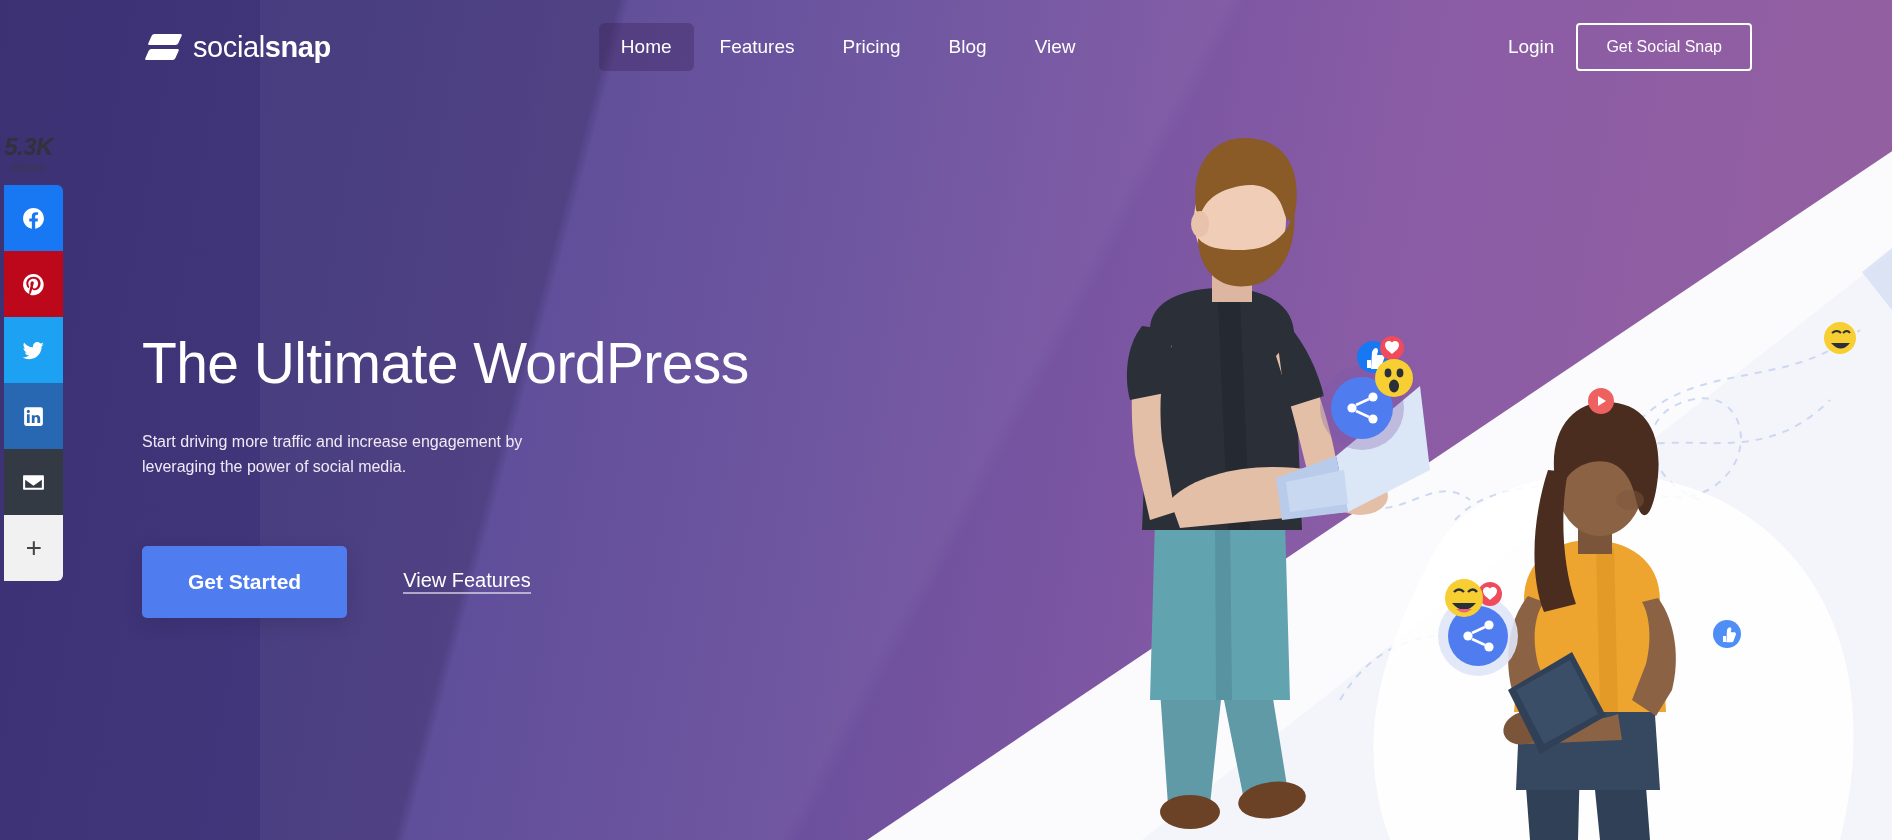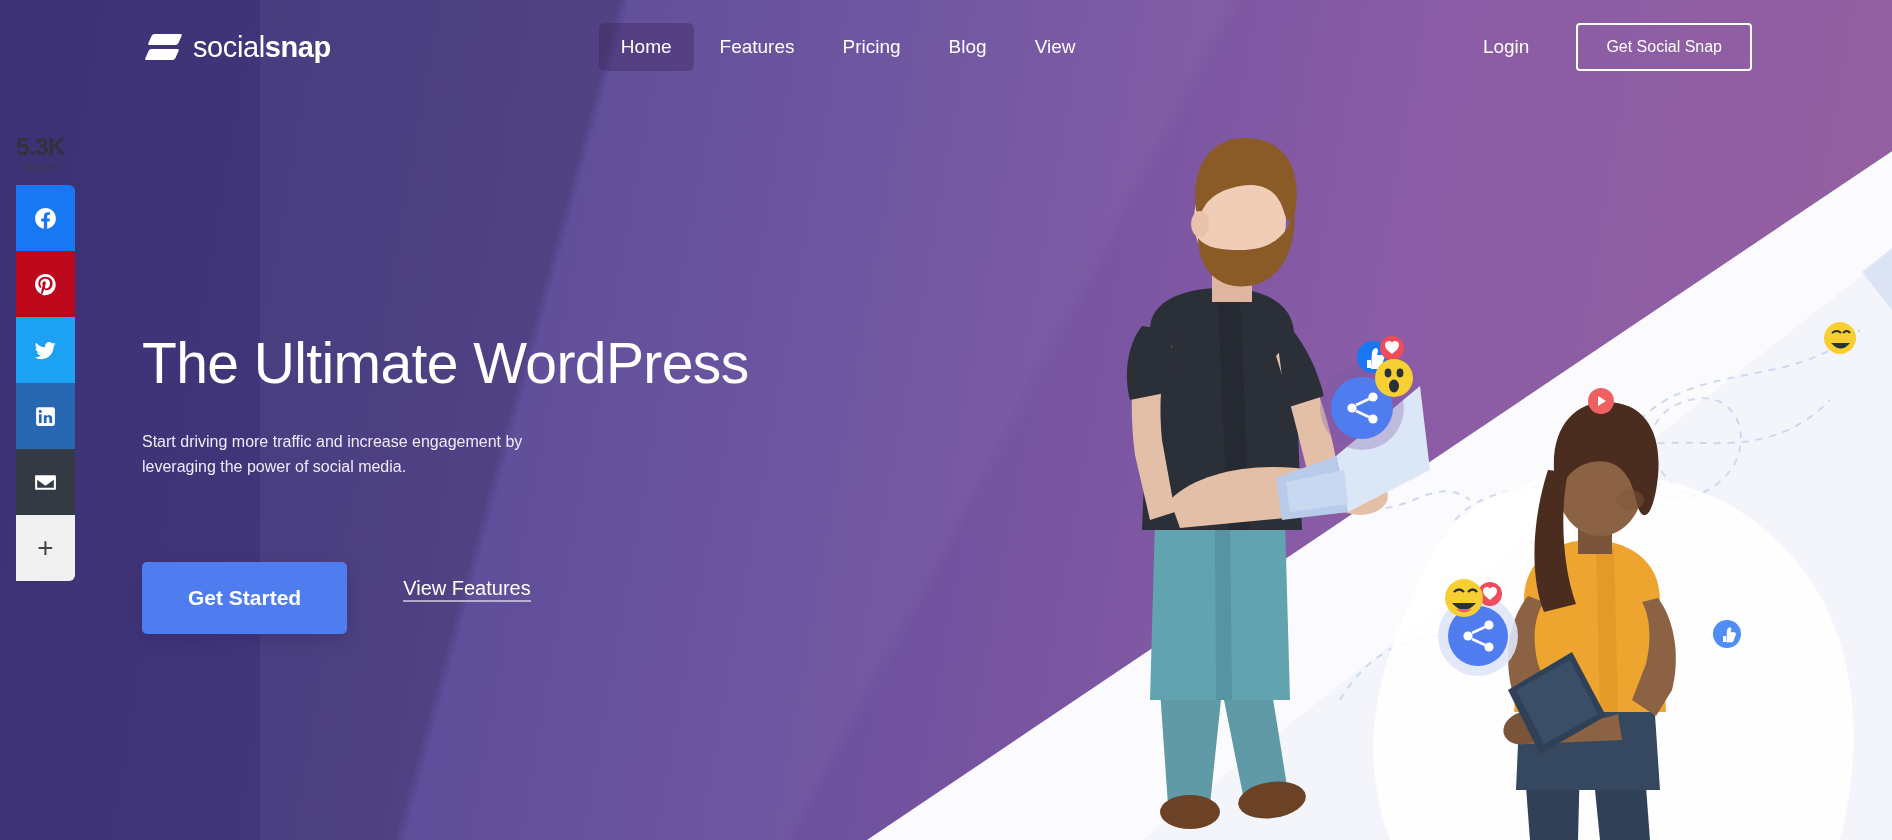--- a/index.html
+++ b/index.html
@@ -63,48 +63,48 @@
   .logo-text .light { font-weight:300; }
   .logo-text .bold  { font-weight:700; }
 
   nav.main { display:flex; align-items:center; gap:4px; margin-left:268px; }
   nav.main a {
     color:#fff; text-decoration:none; font-size:19px; font-weight:400;
     padding:13px 22px; border-radius:6px; white-space:nowrap;
   }
   nav.main a.active { background:rgba(50,28,72,.30); }
 
-  .right-nav { display:flex; align-items:center; gap:47px; margin-left:auto; margin-right:140px; }
+  .right-nav { display:flex; align-items:center; gap:22px; margin-left:auto; margin-right:140px; }
   .login-link { color:#fff; text-decoration:none; font-size:19px; }
   .cta-outline {
     color:#fff; text-decoration:none; font-size:16px; font-weight:500;
     border:2px solid #fff; border-radius:4px; padding:13px 28px; white-space:nowrap;
   }
 
   
   .hero-copy { position:absolute; left:142px; top:330px; z-index:30; width:820px; }
   h1.headline {
     font-size:57px; line-height:1.16; color:#fff; font-weight:400; letter-spacing:-.6px;
   }
   p.subhead {
     margin-top:34px; font-size:16px; line-height:1.55; color:#f0eaf6; font-weight:400; max-width:640px;
   }
   .cta-row { margin-top:66px; display:flex; align-items:center; gap:40px; }
   .btn-primary {
     background:#4f7cef; color:#fff; font-size:21px; font-weight:700;
     border:none; border-radius:5px; padding:24px 46px; cursor:pointer;
-    font-family:inherit; box-shadow:0 6px 18px rgba(25,20,60,.18);margin-top:16px;
+    font-family:inherit; box-shadow:0 6px 18px rgba(25,20,60,.18);
   }
   .btn-link {
     color:#fff; font-size:20px; text-decoration:none;
     border-bottom:2px solid rgba(255,255,255,.55); padding-bottom:0;margin-left:16px;
   }
 
   
-  .share-bar { position:absolute; left:16px; top:135px; width:49px; z-index:45; }
+  .share-bar { position:absolute; left:4px; top:135px; width:49px; z-index:45;font-style:italic; }
   .share-count { text-align:center; line-height:1; margin-bottom:12px; }
   .share-count .num { display:block; font-size:24px; font-weight:700; color:#33313b; letter-spacing:-.5px; }
   .share-count .lbl { display:block; font-size:11px; color:#3b3945; margin-top:3px; }
   .share-btn {
     width:59px; height:66px; display:flex; align-items:center; justify-content:center;
     cursor:pointer; position:relative;
   }
   .share-btn svg { width:25px; height:25px; fill:#fff; }
   .sb-facebook  { background:#1877f2; border-top-right-radius:6px; }
   .sb-pinterest { background:#bd081c; }

